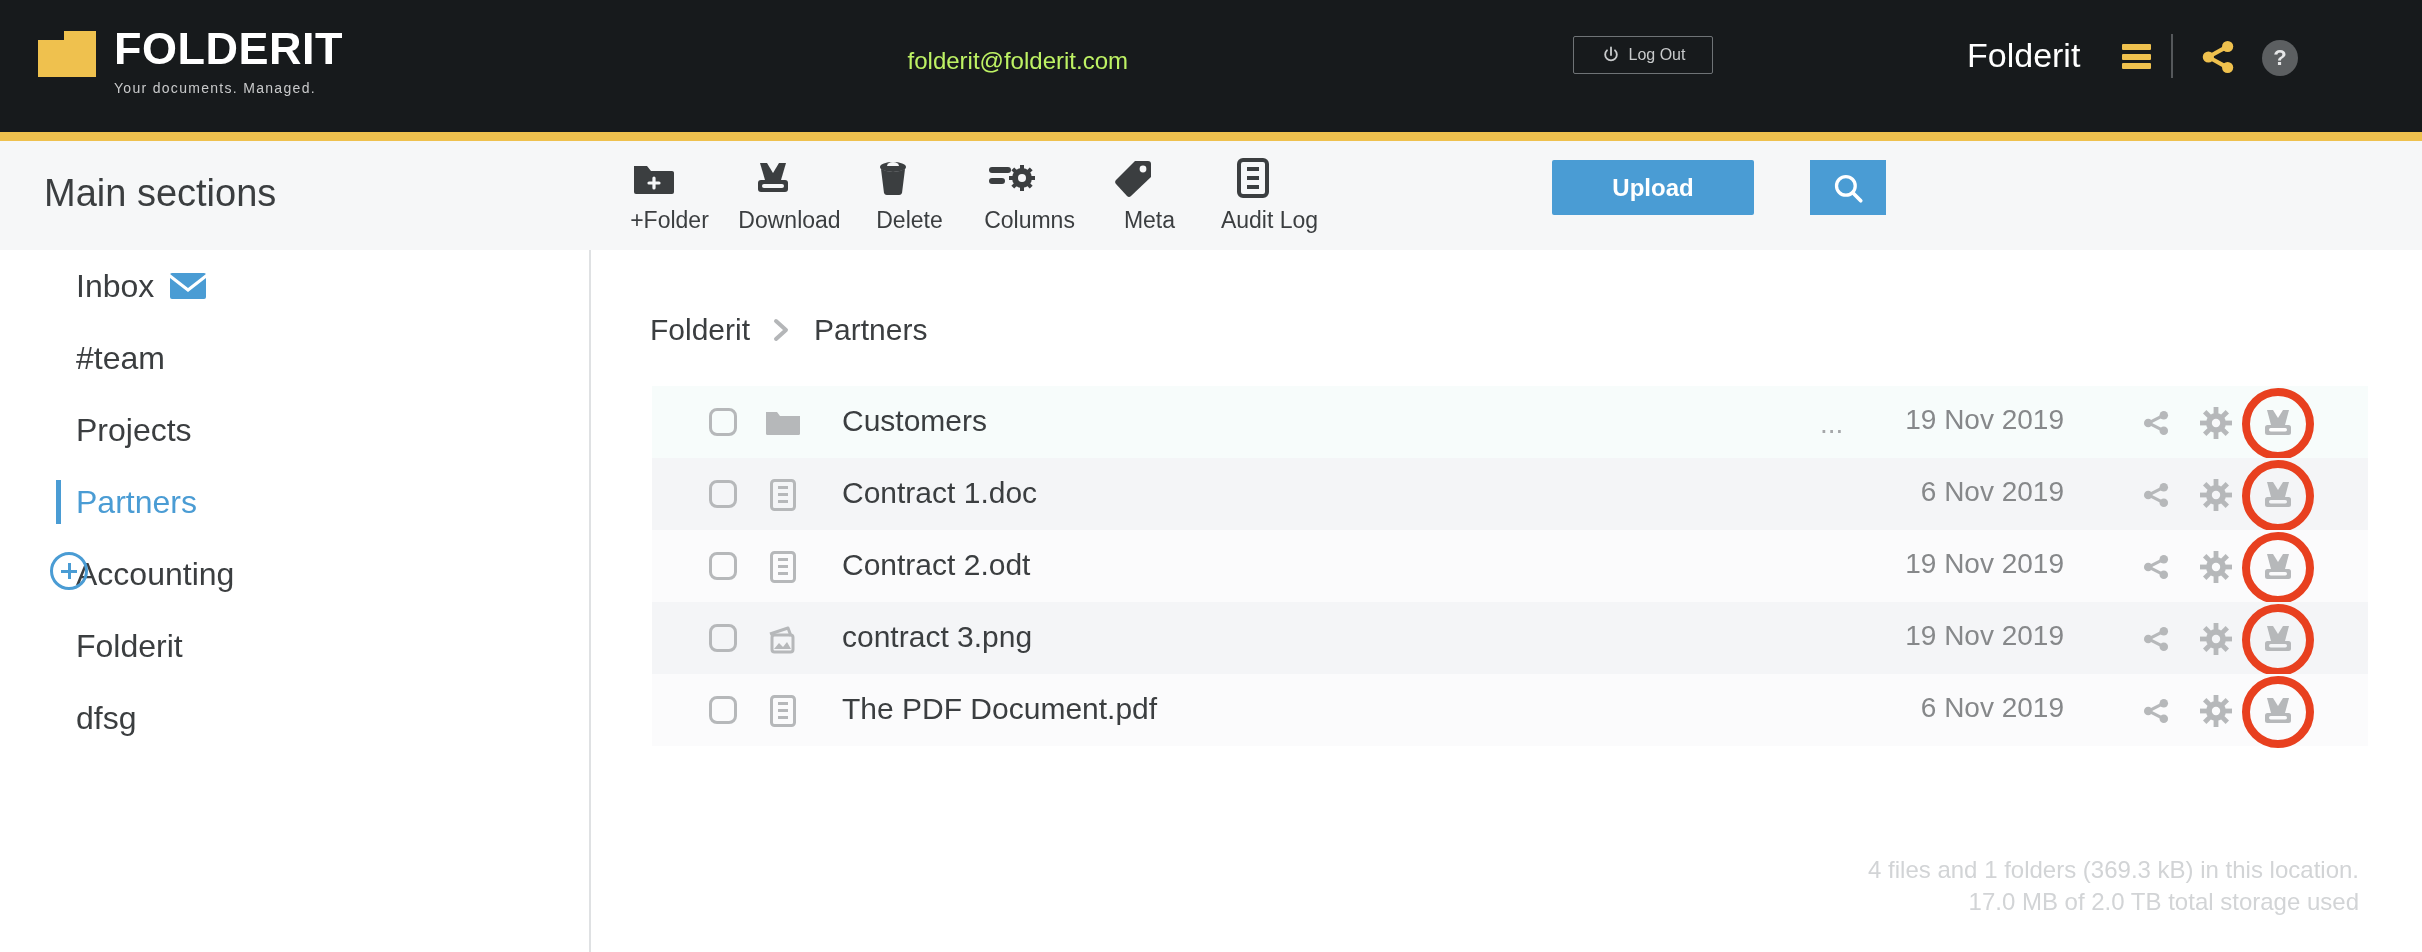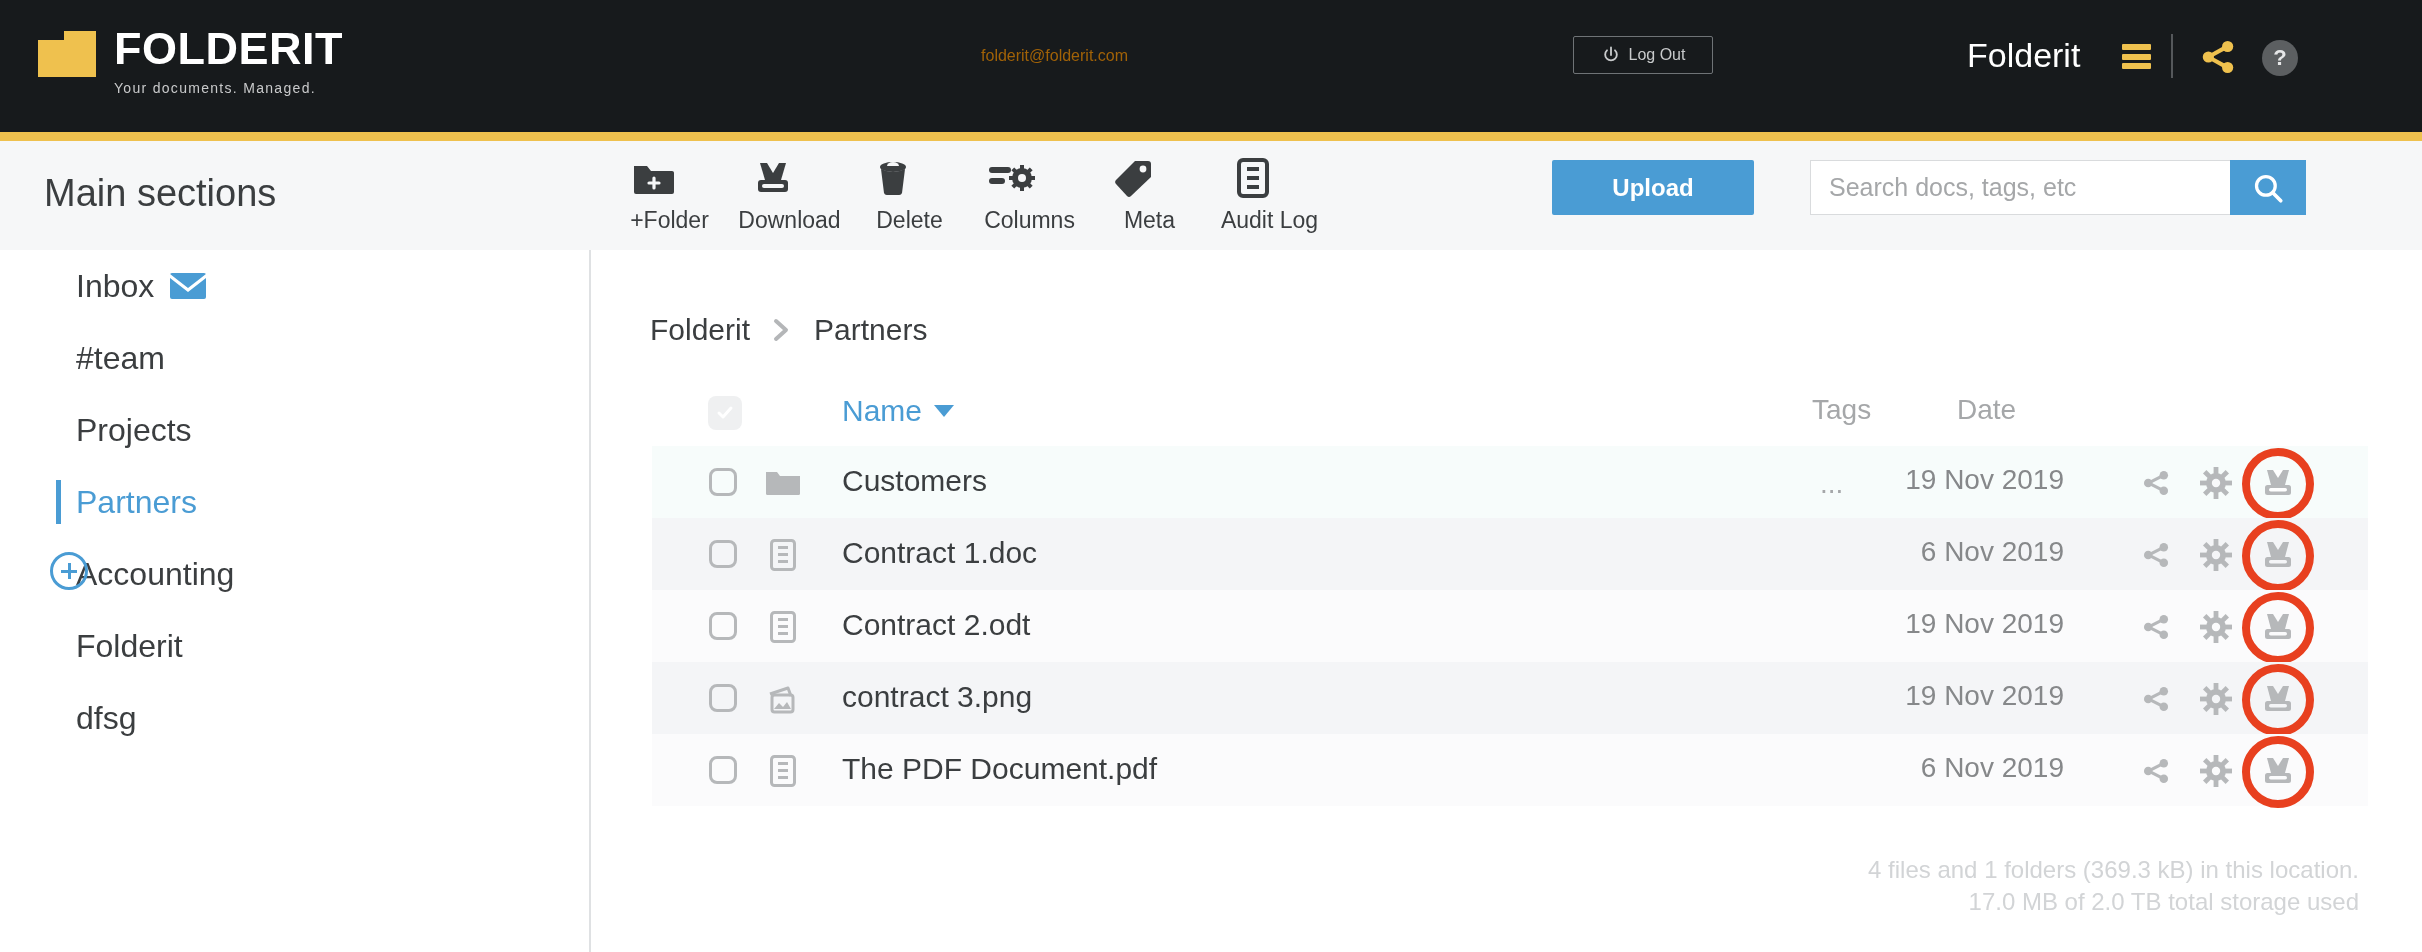--- a/index.html
+++ b/index.html
@@ -36,21 +36,21 @@
     color: #ffffff; font-size: 45px; font-weight: bold;
     letter-spacing: 0.5px; line-height: 46px;
   }
   .logo-tag {
     color: #c9cacb; font-size: 14px; letter-spacing: 1.3px;
     margin-top: 8px;
   }
 
   .hdr-email {
     position: absolute; right: 1294px; top: 47px;
-    color: #a16207; font-size: 16px; white-space: nowrap; text-align: right;
+    color: #bef264; font-size: 24px; white-space: nowrap; text-align: right;
   }
   .logout-btn {
     position: absolute; left: 1573px; top: 36px;
     width: 140px; height: 38px;
     border: 1px solid #6f7376; border-radius: 2px;
     display: flex; align-items: center; justify-content: center;
     gap: 8px; cursor: pointer;
   }
   .logout-btn span.lbl { color: #c8cacb; font-size: 16px; }
   .power-ico { width: 20px; height: 20px; display: block; }
@@ -353,21 +353,20 @@
       </div>
       <div class="tlabel">Audit Log</div>
     </div>
 
   </div>
 </div>
 
 <div class="upload-btn">Upload</div>
 
 <div class="search-wrap">
-  <input class="search-input" placeholder="Search docs, tags, etc" style="">
   <div class="search-btn">
     <svg width="34" height="34" viewBox="0 0 24 24">
       <circle cx="10.5" cy="10.5" r="6.6" fill="none" stroke="#ffffff" stroke-width="2.3"></circle>
       <path d="M15.4 15.4 L21 21" stroke="#ffffff" stroke-width="2.6" stroke-linecap="round"></path>
     </svg>
   </div>
 </div>
 
 <div class="sidebar">
 
@@ -413,33 +412,20 @@
   <div class="breadcrumb">
     <span class="crumb">Folderit</span>
     <svg width="20" height="30" viewBox="0 0 20 30" class="crumb-sep">
       <path d="M4 6 L14 15 L4 24" fill="none" stroke="#b4b6b8" stroke-width="4" stroke-linecap="round" stroke-linejoin="round"></path>
     </svg>
     <span class="crumb">Partners</span>
   </div>
 
   <div class="tbl">
 
-    <div class="thead">
-      <div class="th-check">
-        <svg width="20" height="20" viewBox="0 0 20 20">
-          <path d="M4 10 L8 14 L16 5" fill="none" stroke="#ffffff" stroke-width="3" stroke-linecap="round" stroke-linejoin="round"></path>
-        </svg>
-      </div>
-      <div class="th-name">
-        <span>Name</span>
-        <span class="caret"></span>
-      </div>
-      <div class="th-tags">Tags</div>
-      <div class="th-date">Date</div>
-    </div>
 
     <div class="row r0">
       <div class="rb-check"></div>
       <div class="rb-icon">
         <svg width="34" height="28" viewBox="0 0 34 28">
           <path d="M0 3 h11 l3 4 h20 v3 H0z" fill="#b6b8ba"></path>
           <rect x="0" y="7" width="34" height="19" rx="1.5" fill="#b6b8ba"></rect>
         </svg>
       </div>
       <div class="rb-name">Customers</div>

